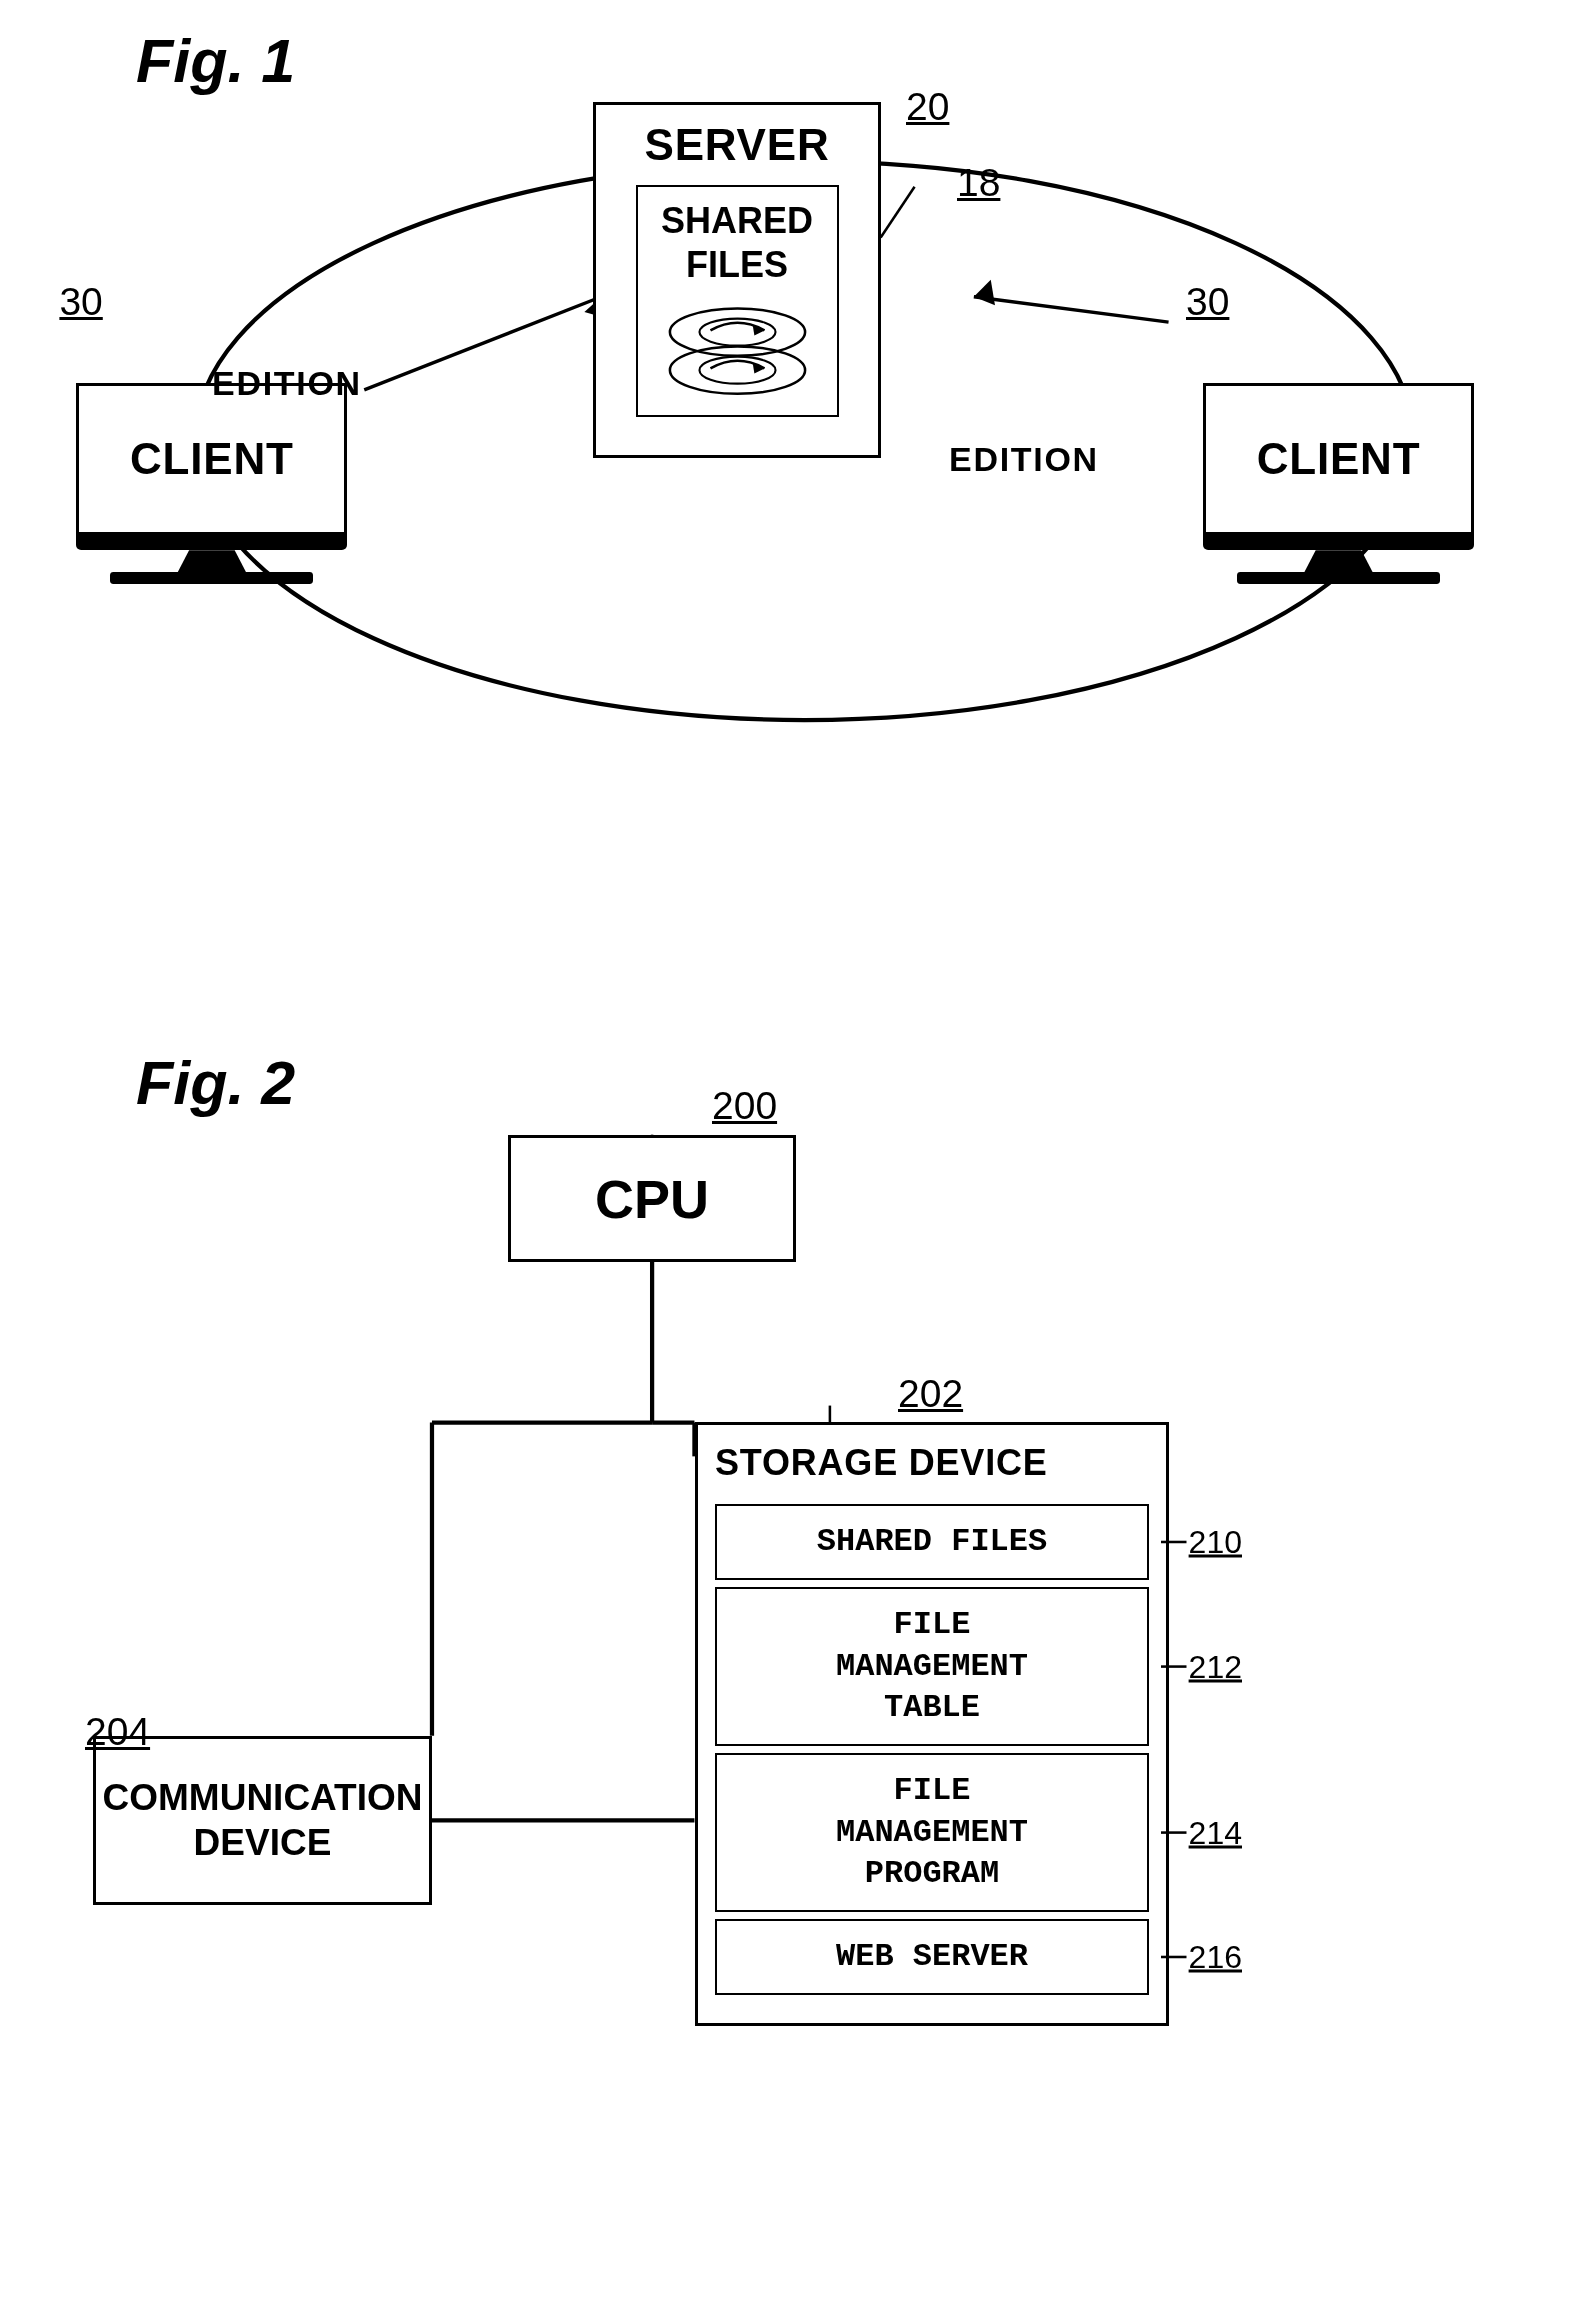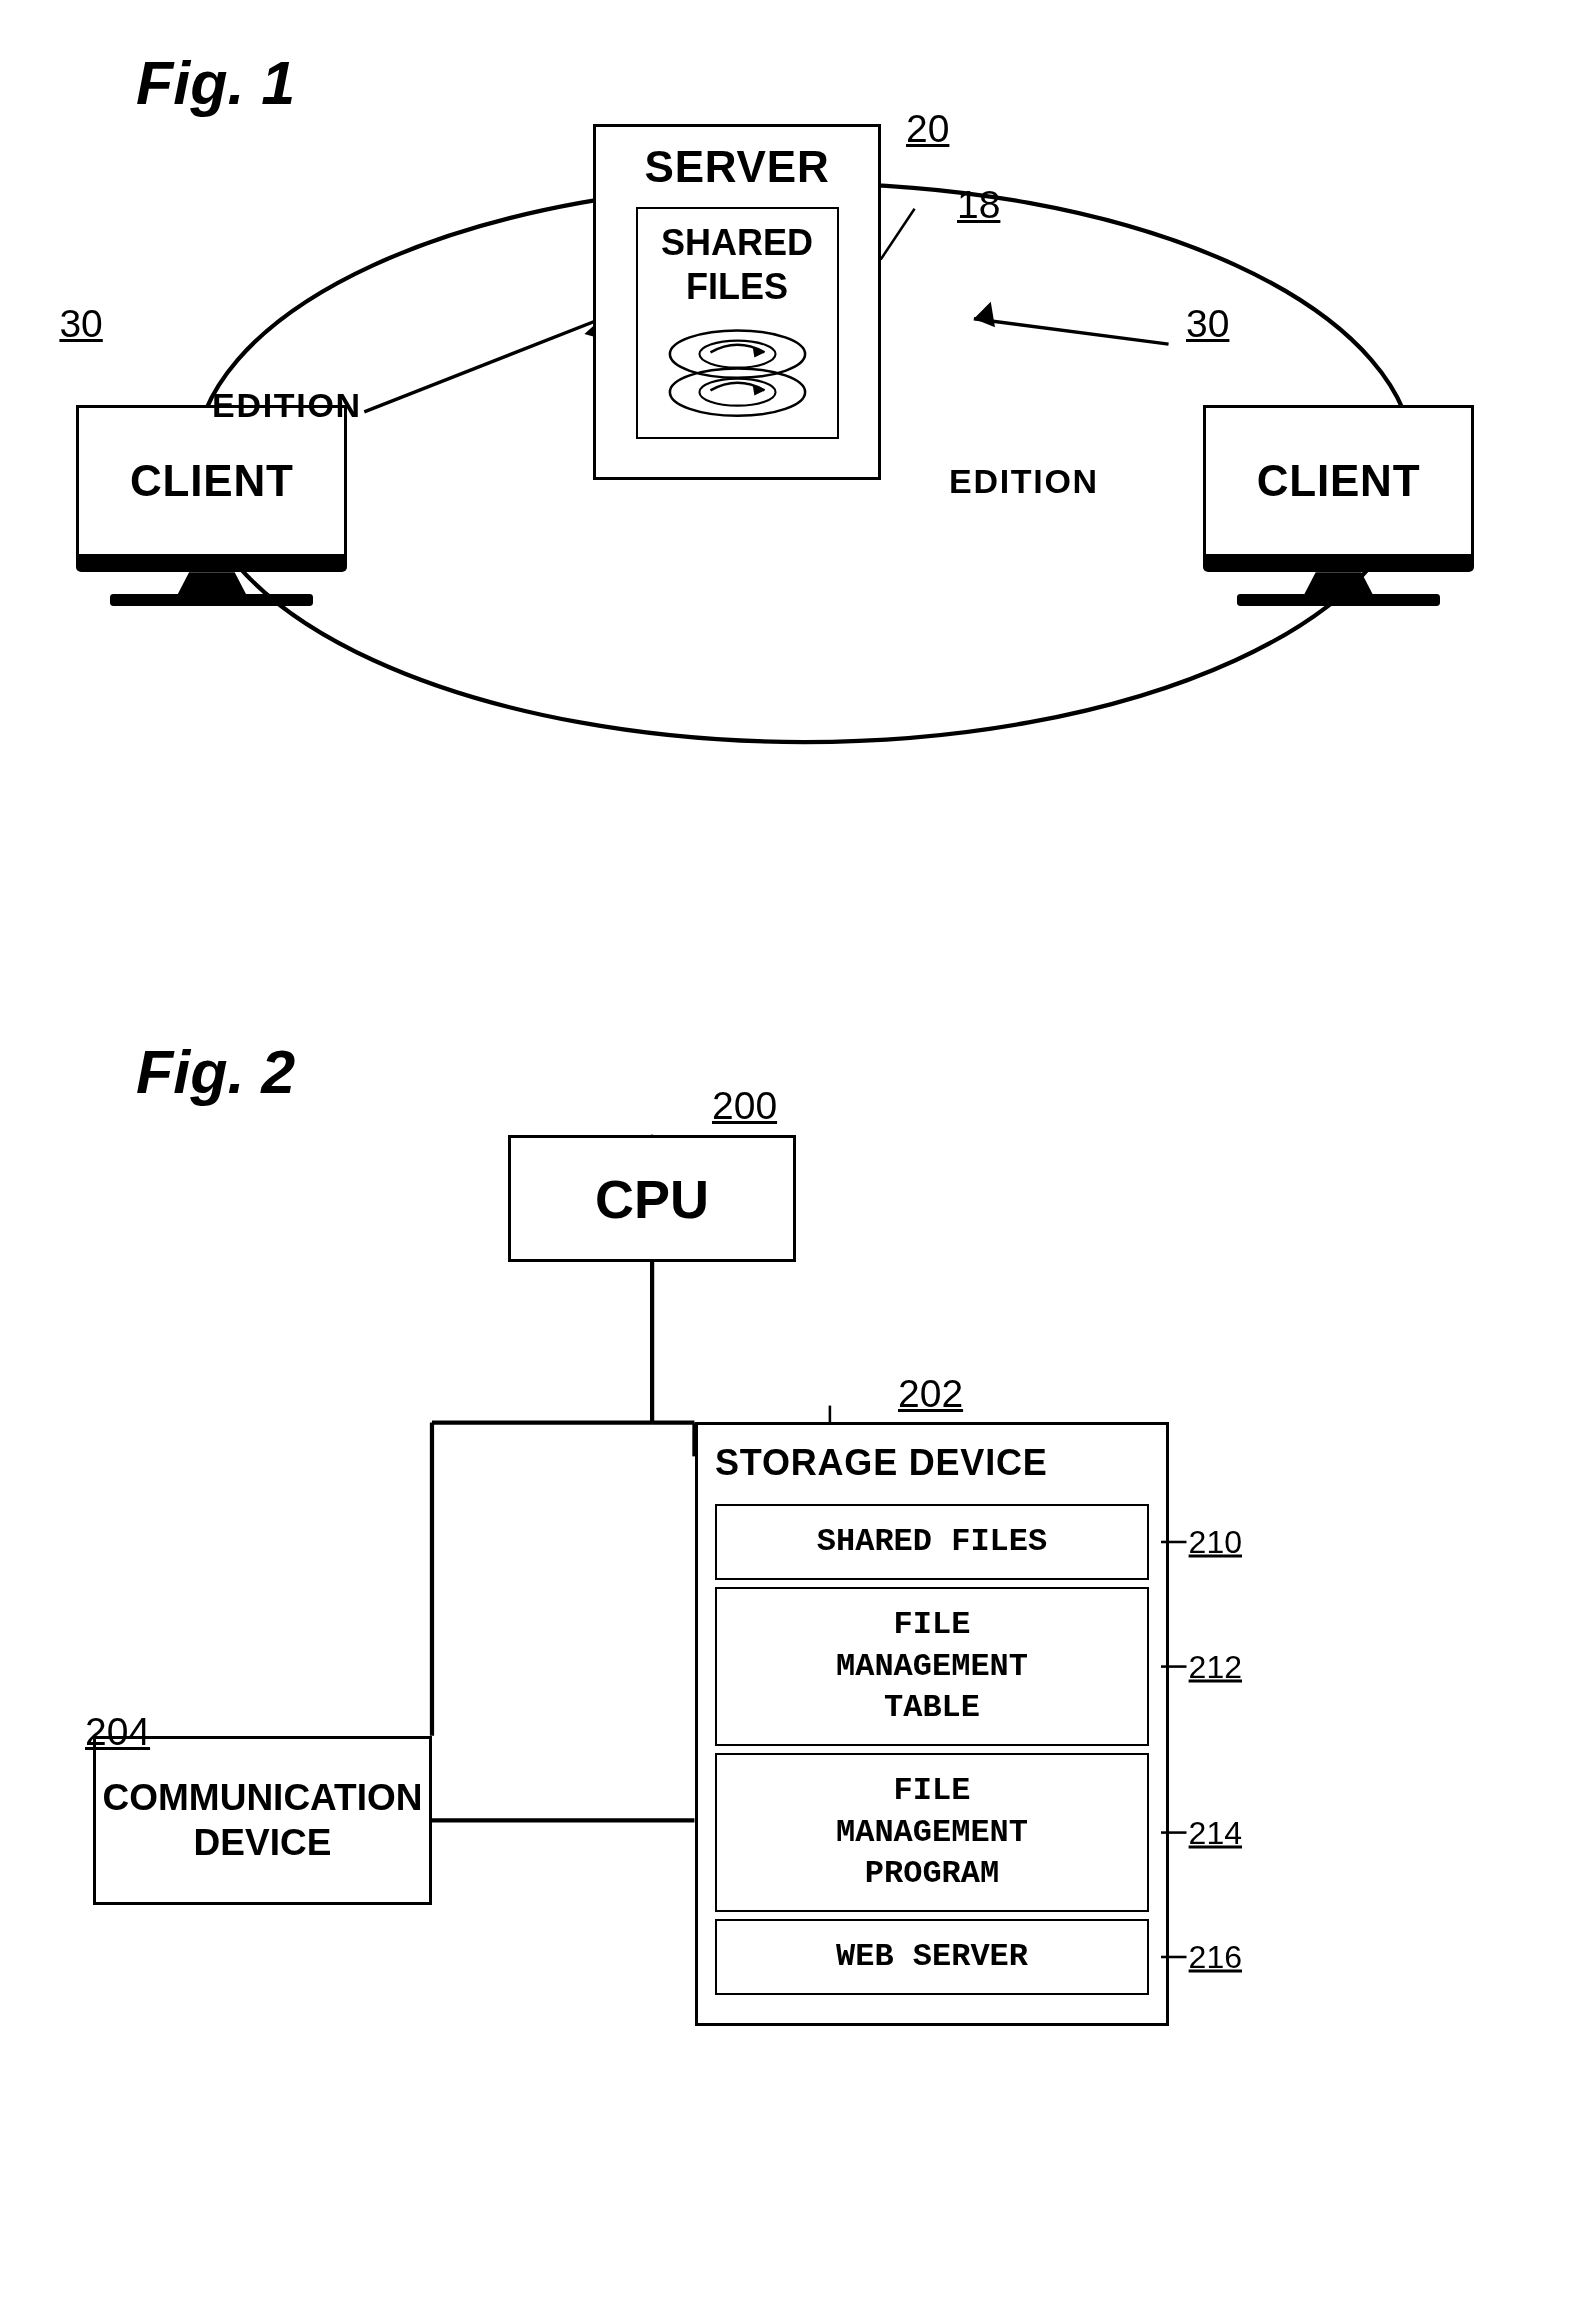--- a/index.html
+++ b/index.html
@@ -15,21 +15,21 @@
     .page {
       width: 1585px;
       min-height: 2319px;
       background: #fff;
       position: relative;
     }
 
     
     .fig1-container {
       position: absolute;
-      top: 39px;
+      top: 17px;
       left: 51px;
       width: 1507px;
       height: 932px;
     }
 
     .fig-title {
       font-size: 61px;
       font-style: italic;
       font-weight: bold;
       position: absolute;
@@ -276,21 +276,21 @@
       </div>
     </div>
 
     <div class="edition-label" style="top:347px; left:161px;">EDITION</div>
     <div class="edition-label" style="top:423px; left:898px;">EDITION</div>
 
   </div>
 
   <div class="fig2-container">
 
-    <div class="fig-title" style="top:21px; left:85px;">Fig. 2</div>
+    <div class="fig-title" style="top:32px; left:85px;">Fig. 2</div>
 
     <svg style="position:absolute; top:0; left:0; width:1507px; height:1321px; pointer-events:none;" viewBox="0 0 1780 1560" xmlns="http://www.w3.org/2000/svg">
 
       <line x1="710" y1="290" x2="710" y2="480" stroke="#000" stroke-width="5"></line>
 
       <line x1="450" y1="480" x2="710" y2="480" stroke="#000" stroke-width="5"></line>
       <line x1="450" y1="480" x2="450" y2="850" stroke="#000" stroke-width="5"></line>
       <line x1="450" y1="950" x2="760" y2="950" stroke="#000" stroke-width="5"></line>
 
       <line x1="710" y1="480" x2="760" y2="480" stroke="#000" stroke-width="5"></line>

